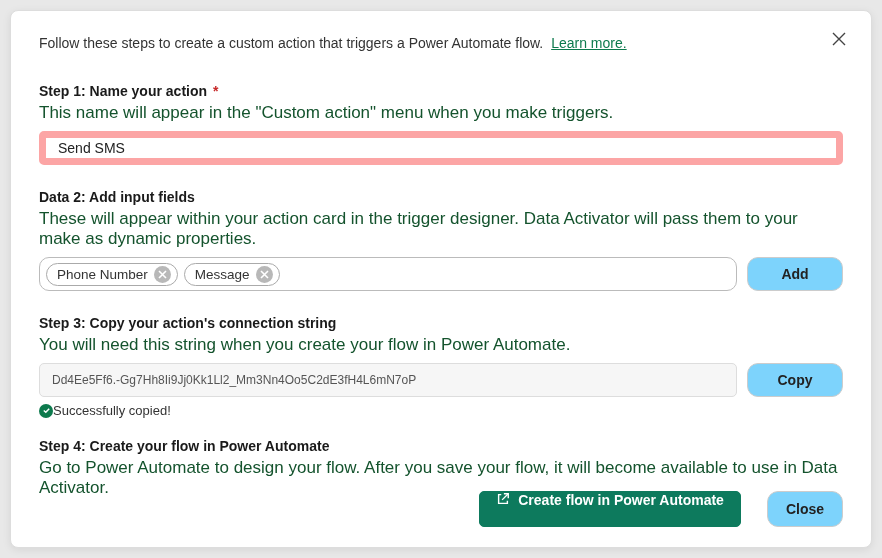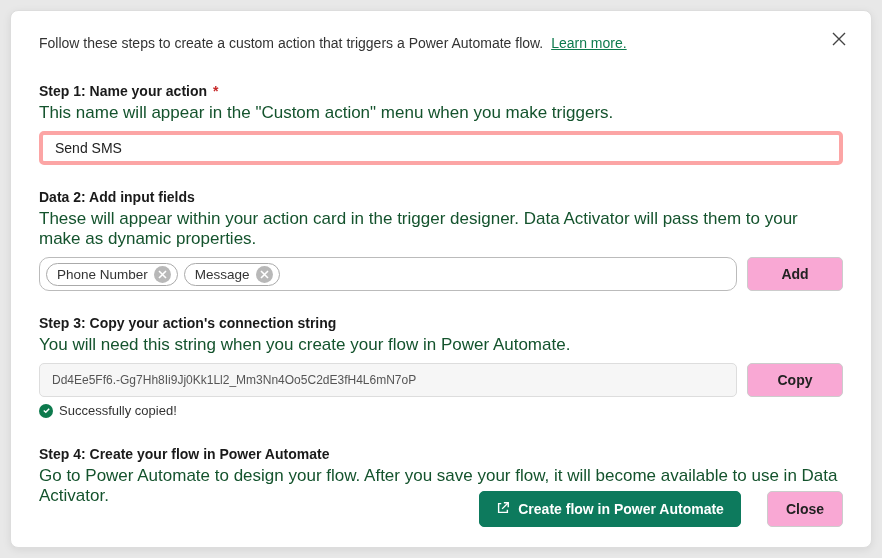--- a/index.html
+++ b/index.html
@@ -59,21 +59,21 @@
     }
     .step-title .req { color: #c62828; margin-left: 2px; }
     .step-desc {
       font-size: 17px;
       color: #14532d;
       margin-bottom: 8px;
     }
     .text-input {
       width: 100%;
       height: 34px;
-      border: 4px solid #fca5a5;
+      border: 7px solid #fca5a5;
       border-radius: 5px;
       padding: 0 12px;
       font-size: 14px;
       color: #222;
       margin-bottom: 24px;
       outline: none;
     }
     .row {
       display: flex;
       gap: 10px;
@@ -107,22 +107,22 @@
       border-radius: 50%;
       background: #b8b8b8;
       display: inline-flex;
       align-items: center;
       justify-content: center;
       cursor: pointer;
     }
     .tag-x svg { display:block; }
     .btn {
       border: 1px solid #ccc;
-      background: #f9a8d4;
-      border-radius: 5px;
+      background: #7dd3fc;
+      border-radius: 11px;
       font-size: 14px;
       color: #222;
       cursor: pointer;
       font-weight: 600;
       display: inline-flex;
       align-items: center;
       justify-content: center;
     }
     .btn-add, .btn-copy { width: 96px; height: 34px; }
     .conn-input {
@@ -133,24 +133,23 @@
       border-radius: 5px;
       padding: 0 12px;
       font-size: 12px;
       color: #555;
       outline: none;
     }
     .row-conn { margin-bottom: 6px; }
     .success {
       display: flex;
       align-items: center;
-      gap: 6px;
       font-size: 13px;
       color: #333;
-      margin-bottom: 28px;
+      margin-bottom: 20px;
     }
     .success-icon {
       width: 14px; height: 14px;
       border-radius: 50%;
       background: #0d7a4d;
       display: inline-flex;
       align-items: center;
       justify-content: center;
     }
     .footer {
@@ -163,21 +162,20 @@
     .btn-primary {
       background: #0d7a5d;
       border: 1px solid #0d7a5d;
       color: #fff;
       height: 36px;
       padding: 0 16px;
       border-radius: 5px;
       font-size: 14px;
       font-weight: 600;
       display: inline-flex;
-      align-items: center;
       gap: 8px;
       cursor: pointer;
     }
     .btn-close {
       height: 36px;
       padding: 0 18px;
       margin-left: 16px;
     }
   </style>
 </head>

